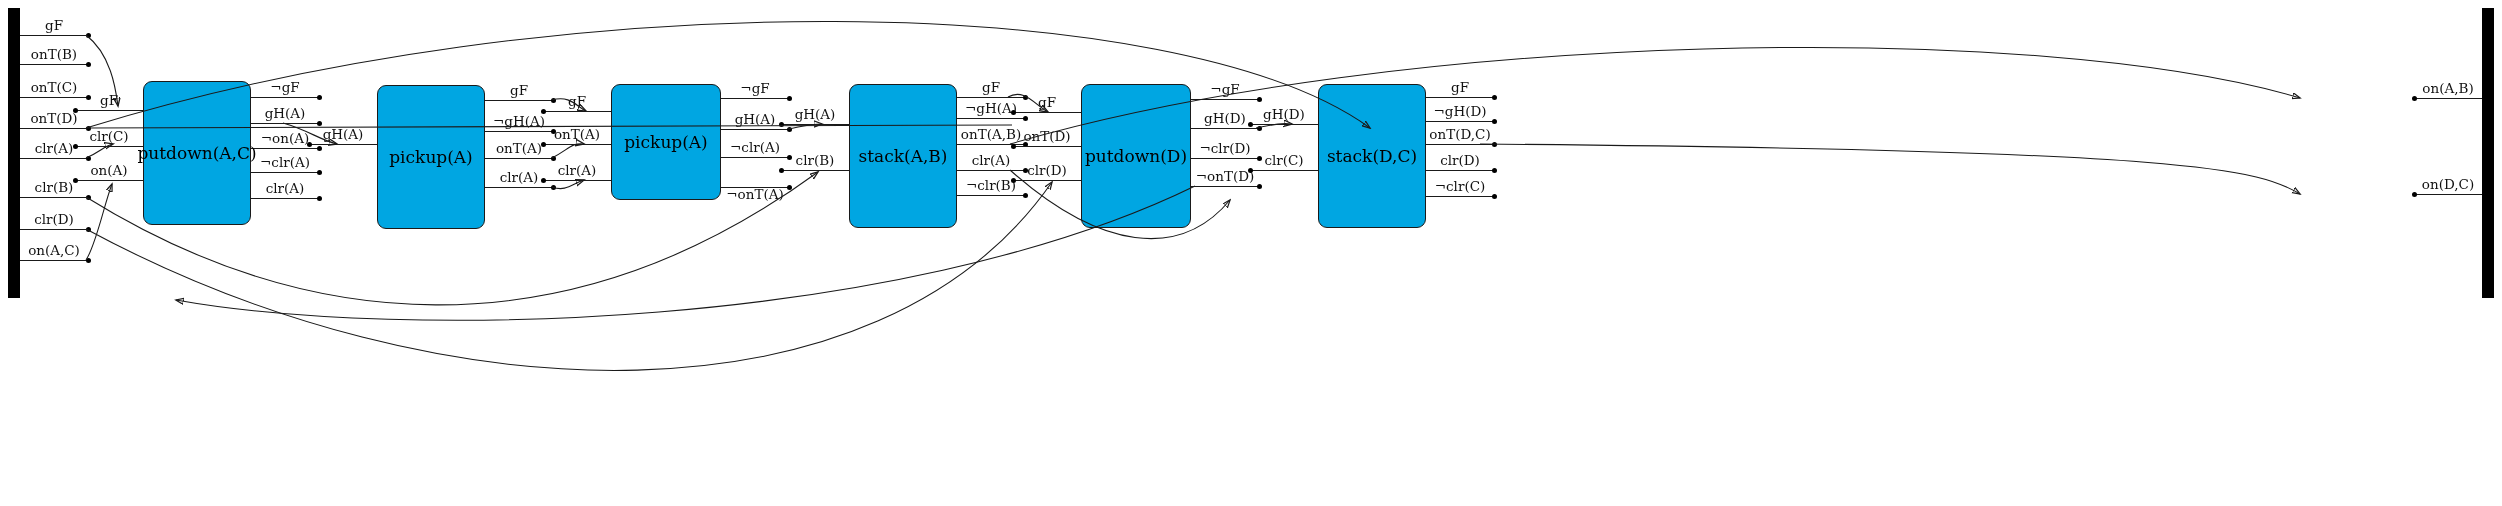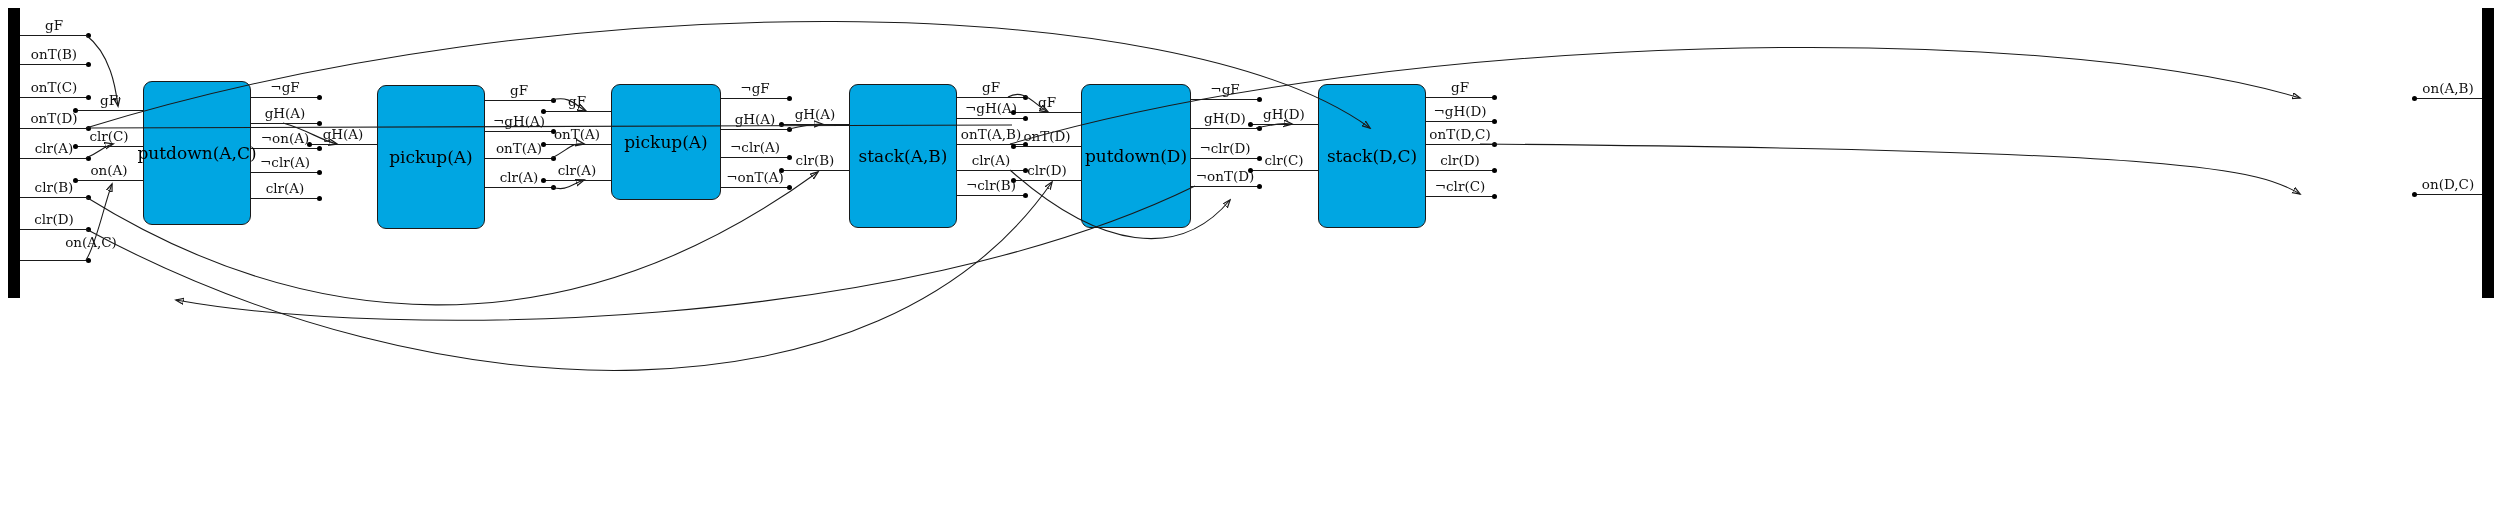--- a/index.html
+++ b/index.html
@@ -62,21 +62,21 @@
       <div class="port" style="left: 20px; top: 158px; width: 68px;"></div>
       <div class="plabel c" style="left: 54px; top: 142px;">clr(A)</div>
       <div class="dot" style="left: 88px; top: 158px;"></div>
       <div class="port" style="left: 20px; top: 197px; width: 68px;"></div>
       <div class="plabel c" style="left: 54px; top: 181px;">clr(B)</div>
       <div class="dot" style="left: 88px; top: 197px;"></div>
       <div class="port" style="left: 20px; top: 229px; width: 68px;"></div>
       <div class="plabel c" style="left: 54px; top: 213px;">clr(D)</div>
       <div class="dot" style="left: 88px; top: 229px;"></div>
       <div class="port" style="left: 20px; top: 260px; width: 68px;"></div>
-      <div class="plabel c" style="left: 54px; top: 236px; margin-left: 37px;">on(A,C)</div>
+      <div class="plabel c" style="left: 54px; top: 244px;">on(A,C)</div>
       <div class="dot" style="left: 88px; top: 260px;"></div>
       <div class="port" style="left: 2414px; top: 98px; width: 68px;"></div>
       <div class="plabel c" style="left: 2448px; top: 82px;">on(A,B)</div>
       <div class="dot" style="left: 2414px; top: 98px;"></div>
       <div class="port" style="left: 2414px; top: 194px; width: 68px;"></div>
       <div class="plabel c" style="left: 2448px; top: 178px;">on(D,C)</div>
       <div class="dot" style="left: 2414px; top: 194px;"></div>
       <div class="port" style="left: 75px; top: 110px; width: 68px;"></div>
       <div class="plabel c" style="left: 109px; top: 94px;">gF</div>
       <div class="dot" style="left: 75px; top: 110px;"></div>
@@ -128,21 +128,21 @@
       <div class="port" style="left: 721px; top: 98px; width: 68px;"></div>
       <div class="plabel c" style="left: 755px; top: 82px;">¬gF</div>
       <div class="dot" style="left: 789px; top: 98px;"></div>
       <div class="port" style="left: 721px; top: 129px; width: 68px;"></div>
       <div class="plabel c" style="left: 755px; top: 113px;">gH(A)</div>
       <div class="dot" style="left: 789px; top: 129px;"></div>
       <div class="port" style="left: 721px; top: 157px; width: 68px;"></div>
       <div class="plabel c" style="left: 755px; top: 141px;">¬clr(A)</div>
       <div class="dot" style="left: 789px; top: 157px;"></div>
       <div class="port" style="left: 721px; top: 187px; width: 68px;"></div>
-      <div class="plabel c" style="left: 755px; top: 171px; text-align: center;">¬onT(A)</div>
+      <div class="plabel c" style="left: 755px; top: 188px; text-align: center;">¬onT(A)</div>
       <div class="dot" style="left: 789px; top: 187px;"></div>
       <div class="port" style="left: 781px; top: 124px; width: 68px;"></div>
       <div class="plabel c" style="left: 815px; top: 108px;">gH(A)</div>
       <div class="dot" style="left: 781px; top: 124px;"></div>
       <div class="port" style="left: 781px; top: 170px; width: 68px;"></div>
       <div class="plabel c" style="left: 815px; top: 154px;">clr(B)</div>
       <div class="dot" style="left: 781px; top: 170px;"></div>
       <div class="port" style="left: 957px; top: 97px; width: 68px;"></div>
       <div class="plabel c" style="left: 991px; top: 81px;">gF</div>
       <div class="dot" style="left: 1025px; top: 97px;"></div>

